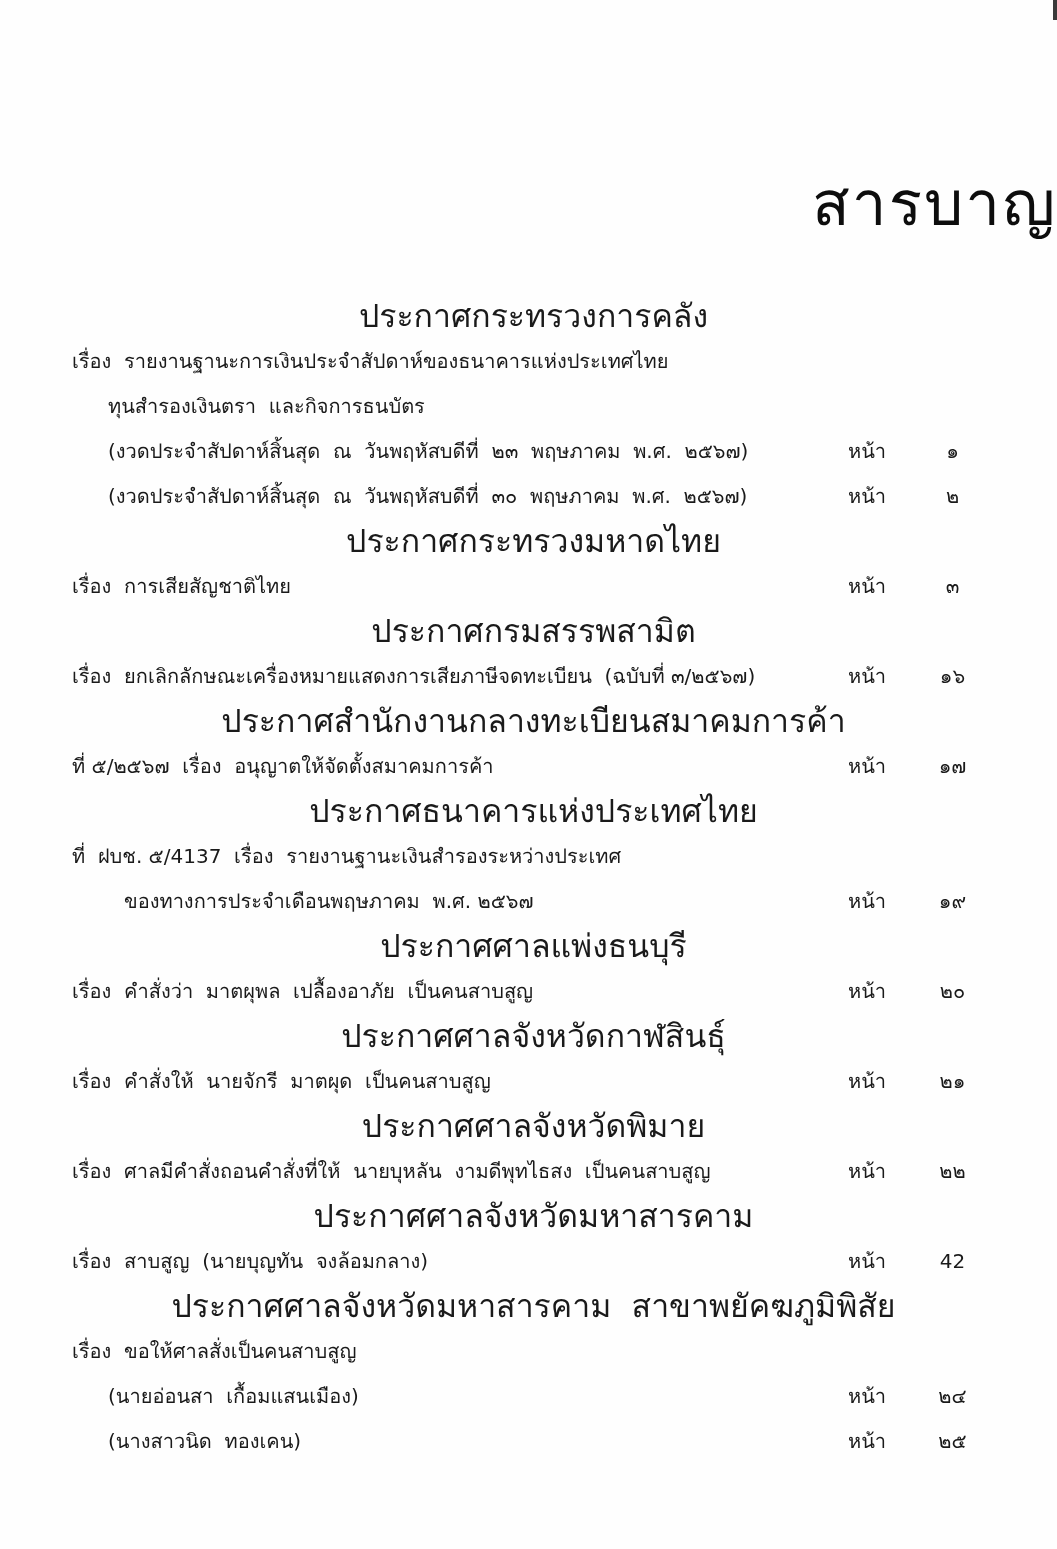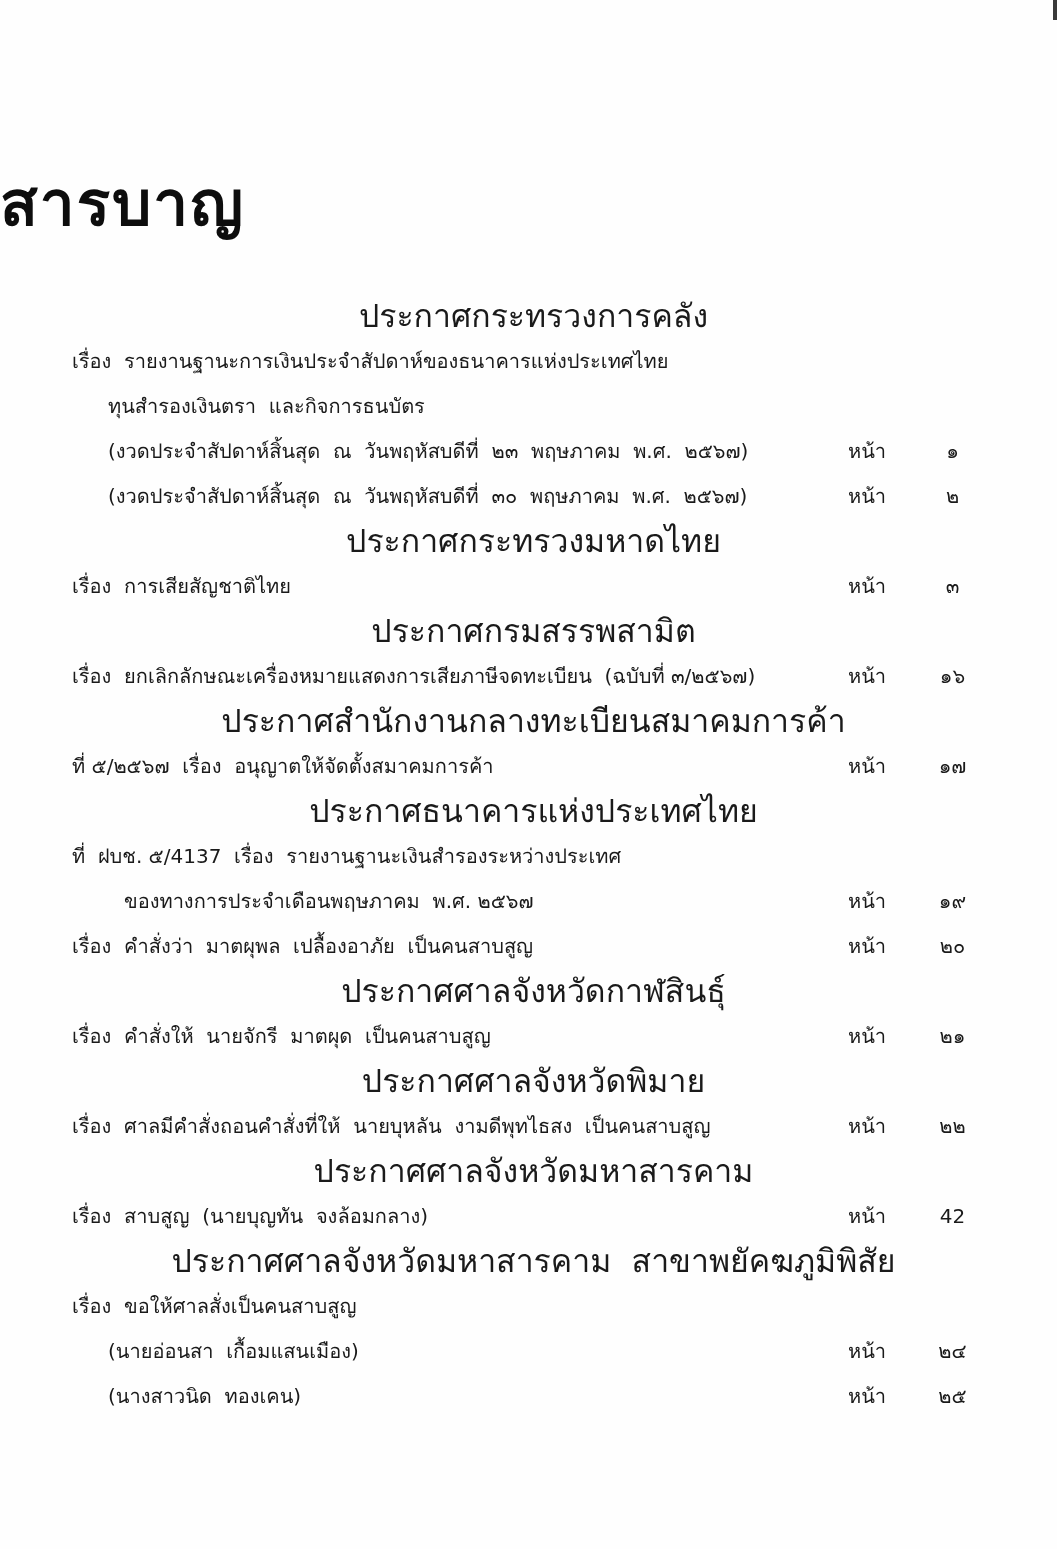--- a/index.html
+++ b/index.html
@@ -23,24 +23,24 @@
     right: 0;
     width: 4px;
     height: 20px;
     background: #3a3a3a;
   }
   .doc-title {
     position: absolute;
     top: 158px;
     left: 0;
     right: 0;
-    text-align: left;
+    text-align: right;
     font-size: 62px;
     line-height: 92px;
-    font-weight: 700;
+    font-weight: 400;
     letter-spacing: 2px;
     color: #0d0d0d;
   }
   .toc {
     position: absolute;
     top: 294px;
     left: 72px;
     width: 923px; 
   }
   .row {
@@ -147,20 +147,23 @@
     <div class="row item">
       <span class="text">ที่  ฝบช. ๕/4137  เรื่อง  รายงานฐานะเงินสำรองระหว่างประเทศ</span>
     </div>
 
     <div class="row item indent-sm">
       <span class="text">ของทางการประจำเดือนพฤษภาคม  พ.ศ. ๒๕๖๗</span>
       <span class="pg-label">หน้า</span>
       <span class="pg-num">๑๙</span>
     </div>
 
+    <div class="row sec">
+      <span class="text">ประกาศศาลแพ่งธนบุรี</span>
+    </div>
 
     <div class="row item">
       <span class="text">เรื่อง  คำสั่งว่า  มาตผุพล  เปลื้องอาภัย  เป็นคนสาบสูญ</span>
       <span class="pg-label">หน้า</span>
       <span class="pg-num">๒๐</span>
     </div>
 
     <div class="row sec">
       <span class="text">ประกาศศาลจังหวัดกาฬสินธุ์</span>
     </div>

